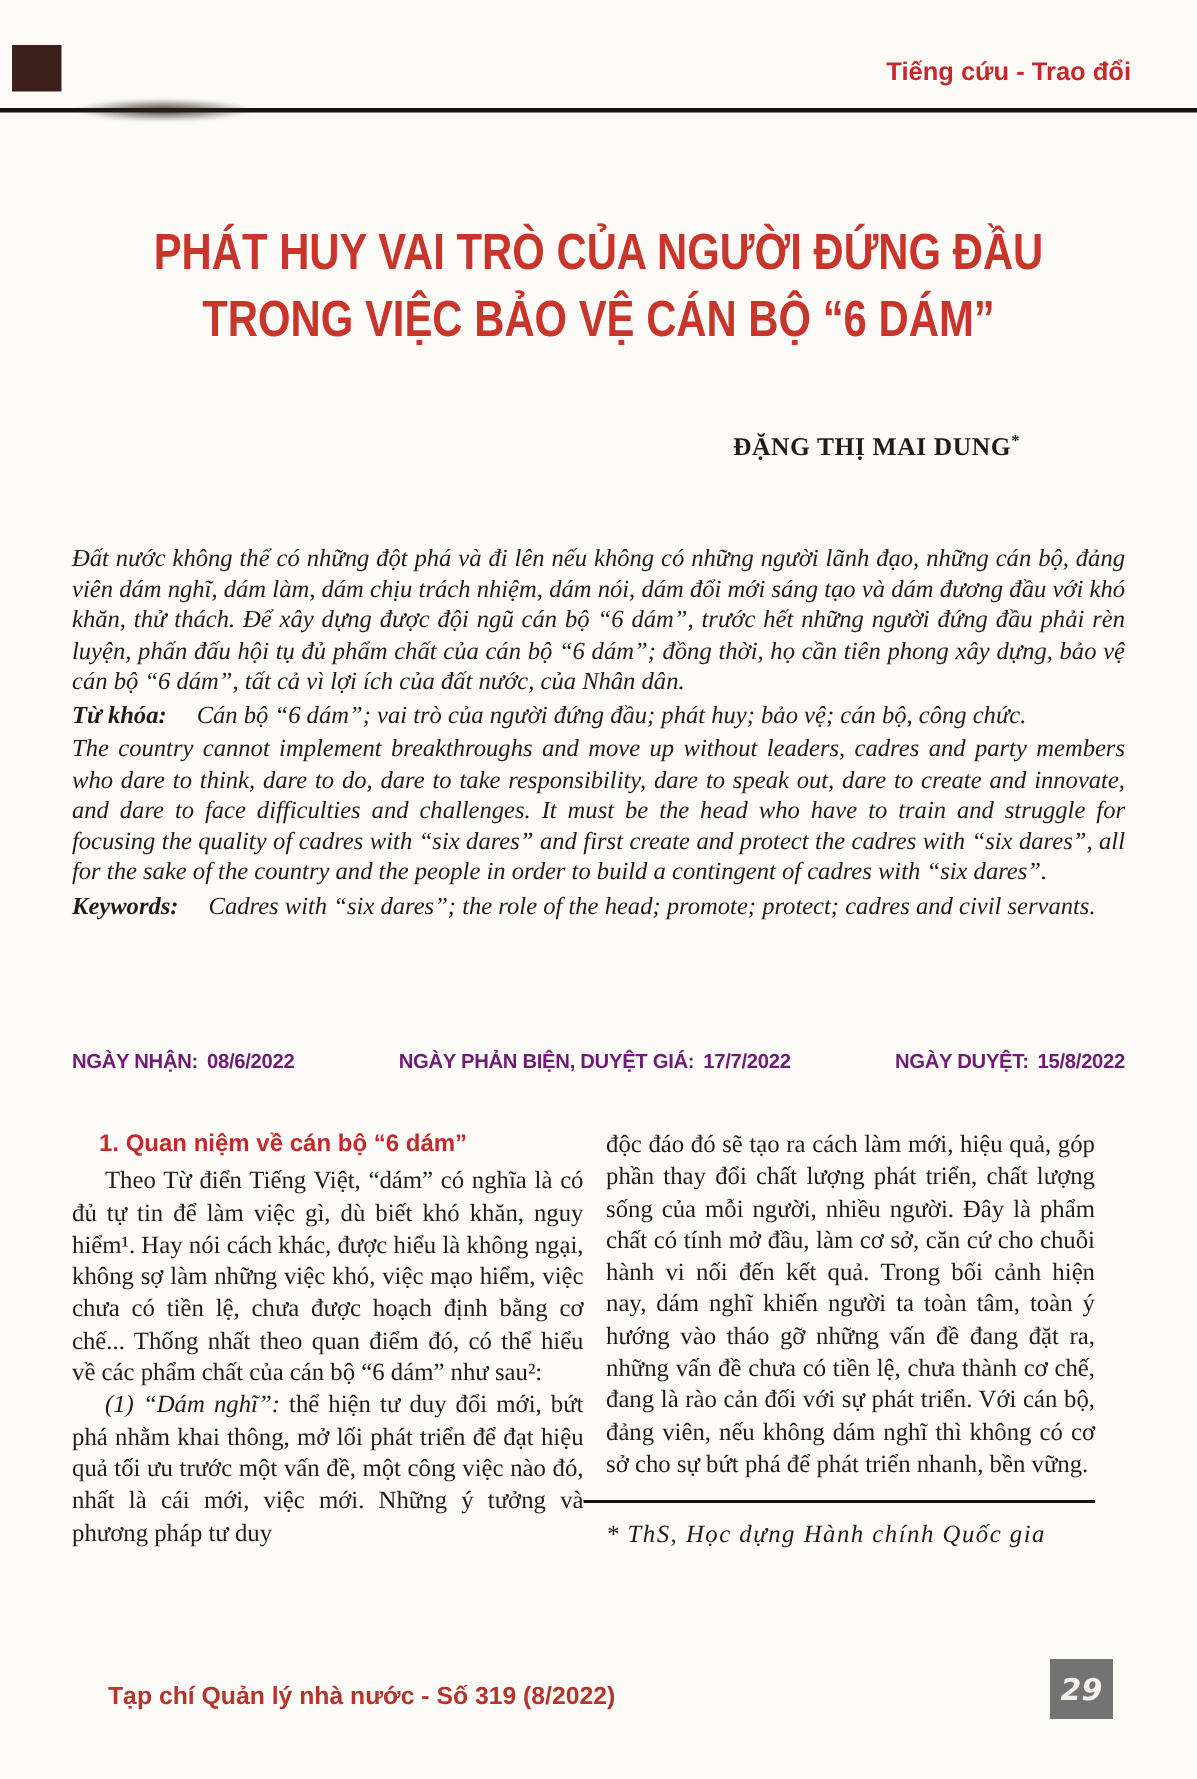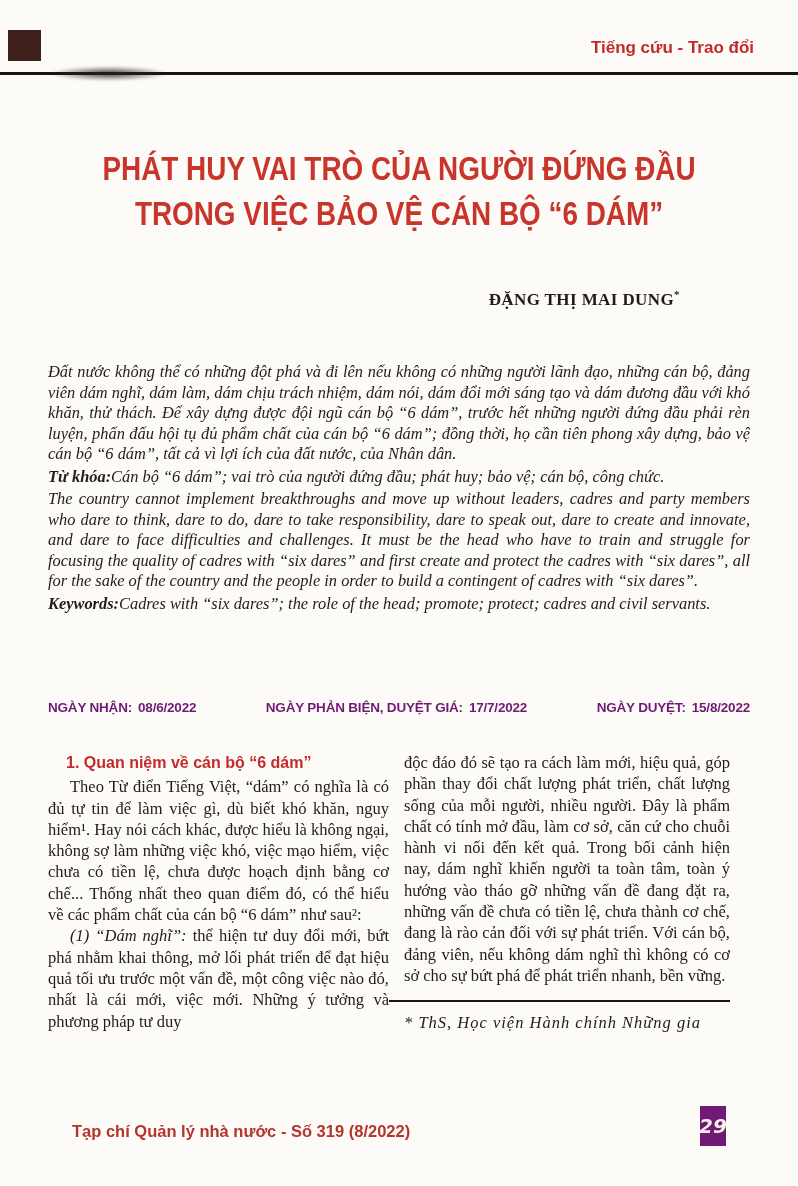--- a/index.html
+++ b/index.html
@@ -42,21 +42,21 @@
     position: absolute; top: 288px; right: 118px;
     font-size: 17px; font-weight: bold; letter-spacing: 0.4px;
   }
   .author sup { font-size: 11px; }
   .abstract-wrap {
     position: absolute; left: 48px; top: 362px; width: 702px;
     font-size: 16.4px; line-height: 20.5px; text-align: justify;
   }
   .abstract-vi, .abstract-en { font-style: italic; }
   .kw-line { font-style: italic; margin: 2px 0; }
-  .kw-label { font-weight: bold; font-style: italic; margin-right: 0; }
+  .kw-label { font-weight: bold; font-style: italic; margin-right: 20px; }
   .dates-row {
     position: absolute; left: 48px; top: 700px; width: 702px;
     display: flex; justify-content: space-between;
     font-family: "Liberation Sans", sans-serif;
     font-weight: bold; font-size: 13.5px; letter-spacing: -0.2px;
     color: #701a75;
     text-align: right;
   }
   .date-label { margin-right: 6px; }
   .columns {
@@ -77,21 +77,21 @@
     margin-top: 10px; font-style: italic; font-size: 16.5px;
     letter-spacing: 1px; text-indent: 0;
   }
   .journal-footer {
     position: absolute; left: 46px; top: 1122px;
     font-family: "Liberation Sans", sans-serif;
     font-weight: bold; font-size: 16.5px; color: #b5342c; margin-left: 26px;
   }
   .page-number-box {
     position: absolute; left: 700px; top: 1106px;
-    width: 26px; height: 40px; background: #701a75;
+    width: 42px; height: 40px; background: #737373;
     display: flex; align-items: center; justify-content: center; text-align: right;
   }
   .page-number {
     color: #f4f1ea; font-family: "DejaVu Sans", sans-serif;
     font-weight: bold; font-style: italic; font-size: 20px;
   }
 </style>
 </head>
 <body>
 
@@ -126,21 +126,21 @@
 
   <div class="columns">
     <div class="col">
       <div class="section-heading">1. Quan niệm về cán bộ “6 dám”</div>
       <p>Theo Từ điển Tiếng Việt, “dám” có nghĩa là có đủ tự tin để làm việc gì, dù biết khó khăn, nguy hiểm¹. Hay nói cách khác, được hiểu là không ngại, không sợ làm những việc khó, việc mạo hiểm, việc chưa có tiền lệ, chưa được hoạch định bằng cơ chế... Thống nhất theo quan điểm đó, có thể hiểu về các phẩm chất của cán bộ “6 dám” như sau²:</p>
       <p><span class="lead-italic">(1) “Dám nghĩ”:</span><span> thể hiện tư duy đổi mới, bứt phá nhằm khai thông, mở lối phát triển để đạt hiệu quả tối ưu trước một vấn đề, một công việc nào đó, nhất là cái mới, việc mới. Những ý tưởng và phương pháp tư duy</span></p>
     </div>
     <div class="col">
       <p class="no-indent">độc đáo đó sẽ tạo ra cách làm mới, hiệu quả, góp phần thay đổi chất lượng phát triển, chất lượng sống của mỗi người, nhiều người. Đây là phẩm chất có tính mở đầu, làm cơ sở, căn cứ cho chuỗi hành vi nối đến kết quả. Trong bối cảnh hiện nay, dám nghĩ khiến người ta toàn tâm, toàn ý hướng vào tháo gỡ những vấn đề đang đặt ra, những vấn đề chưa có tiền lệ, chưa thành cơ chế, đang là rào cản đối với sự phát triển. Với cán bộ, đảng viên, nếu không dám nghĩ thì không có cơ sở cho sự bứt phá để phát triển nhanh, bền vững.</p>
       <div class="footnote-rule"></div>
-      <p class="footnote no-indent">* ThS, Học viện Hành chính Những gia</p>
+      <p class="footnote no-indent">* ThS, Học dựng Hành chính Quốc gia</p>
     </div>
   </div>
 
   <div class="journal-footer">Tạp chí Quản lý nhà nước - Số 319 (8/2022)</div>
 
   <div class="page-number-box">
     <span class="page-number">29</span>
   </div>
 
 </div>

